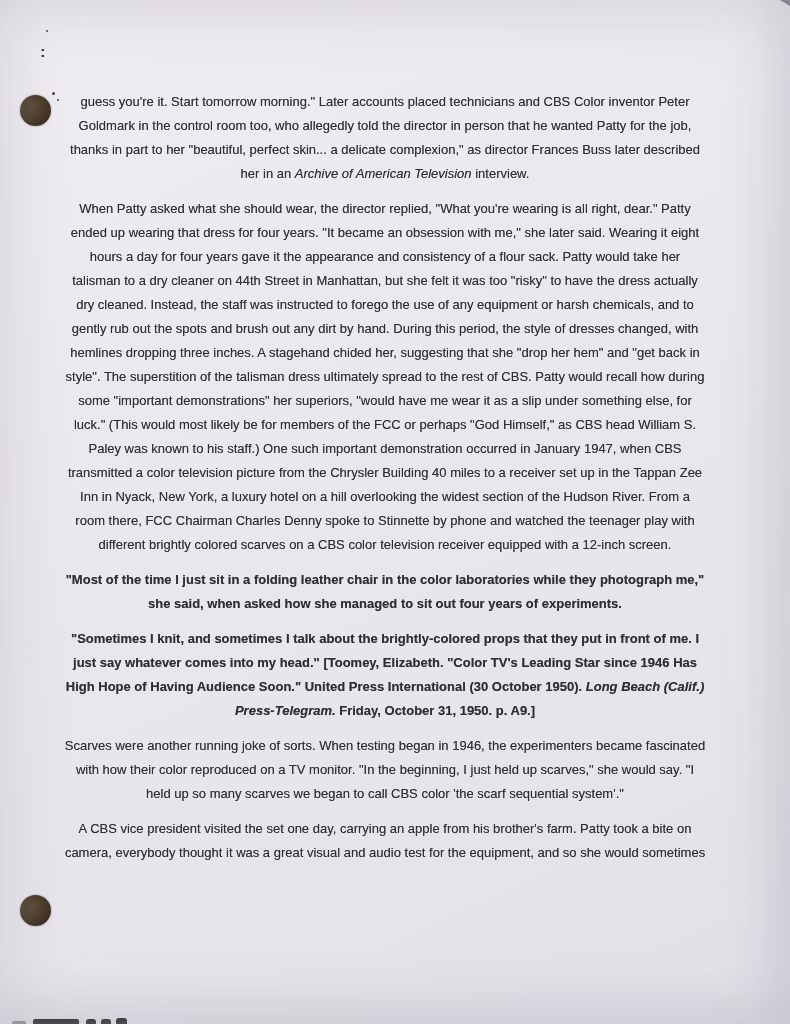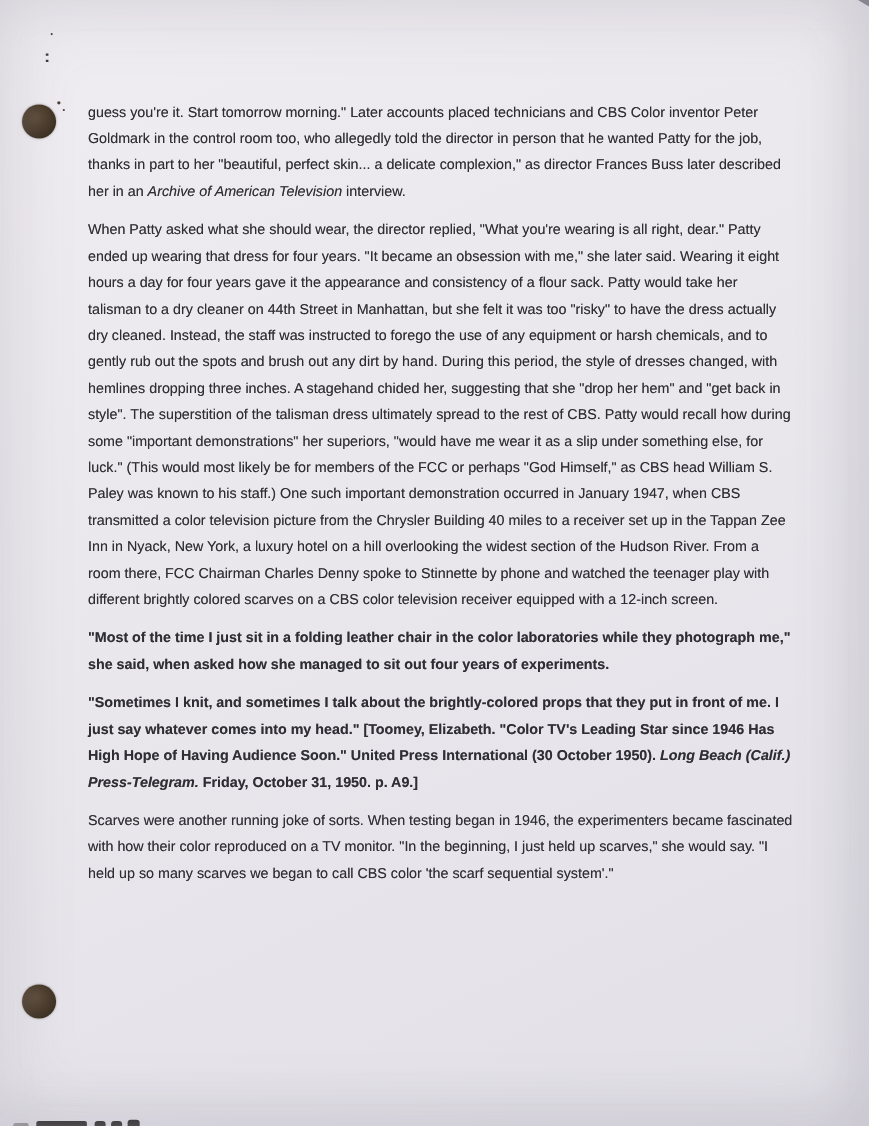--- a/index.html
+++ b/index.html
@@ -59,28 +59,29 @@
     position: absolute;
     top: 0;
     right: 0;
     width: 10px;
     height: 6px;
     background: #585361;
     clip-path: polygon(0 0, 100% 0, 100% 100%);
   }
   .body-text {
     position: absolute;
-    left: 80px;
+    left: 64px;
     top: 90px;
     width: 642px;
     color: #2e2e34;
     font-size: 13px;
     line-height: 24px;
     filter: blur(0.22px);
     text-shadow: 0 0 0.4px rgba(46, 46, 52, 0.55);
+    text-align: center;
   }
   .body-text p {
     margin: 0 0 11px 0;
   }
   .r-normal { font-style: normal; font-weight: 400; }
   .r-italic { font-style: italic; font-weight: 400; }
   .r-bold { font-weight: 700; }
   .r-bolditalic { font-weight: 700; font-style: italic; }
   
   .cutoff-frag {
@@ -109,20 +110,21 @@
   <div class="speck speck-3"></div>
 
   <div class="corner-notch"></div>
 
   <div class="body-text" id="doc-body">
       <p><span class="r-normal">guess you're it. Start tomorrow morning." Later accounts placed technicians and CBS Color inventor Peter Goldmark in the control room too, who allegedly told the director in person that he wanted Patty for the job, thanks in part to her "beautiful, perfect skin... a delicate complexion," as director Frances Buss later described her in an </span><span class="r-italic">Archive of American Television</span><span class="r-normal"> interview.</span></p>
       <p><span class="r-normal">When Patty asked what she should wear, the director replied, "What you're wearing is all right, dear." Patty ended up wearing that dress for four years. "It became an obsession with me," she later said. Wearing it eight hours a day for four years gave it the appearance and consistency of a flour sack. Patty would take her talisman to a dry cleaner on 44th Street in Manhattan, but she felt it was too "risky" to have the dress actually dry cleaned. Instead, the staff was instructed to forego the use of any equipment or harsh chemicals, and to gently rub out the spots and brush out any dirt by hand. During this period, the style of dresses changed, with hemlines dropping three inches. A stagehand chided her, suggesting that she "drop her hem" and "get back in style". The superstition of the talisman dress ultimately spread to the rest of CBS. Patty would recall how during some "important demonstrations" her superiors, "would have me wear it as a slip under something else, for luck." (This would most likely be for members of the FCC or perhaps "God Himself," as CBS head William S. Paley was known to his staff.) One such important demonstration occurred in January 1947, when CBS transmitted a color television picture from the Chrysler Building 40 miles to a receiver set up in the Tappan Zee Inn in Nyack, New York, a luxury hotel on a hill overlooking the widest section of the Hudson River. From a room there, FCC Chairman Charles Denny spoke to Stinnette by phone and watched the teenager play with different brightly colored scarves on a CBS color television receiver equipped with a 12-inch screen.</span></p>
       <p><span class="r-bold">"Most of the time I just sit in a folding leather chair in the color laboratories while they photograph me," she said, when asked how she managed to sit out four years of experiments.</span></p>
       <p><span class="r-bold">"Sometimes I knit, and sometimes I talk about the brightly-colored props that they put in front of me. I just say whatever comes into my head." [Toomey, Elizabeth. "Color TV's Leading Star since 1946 Has High Hope of Having Audience Soon." United Press International (30 October 1950). </span><span class="r-bolditalic">Long Beach (Calif.) Press-Telegram.</span><span class="r-bold"> Friday, October 31, 1950. p. A9.]</span></p>
       <p><span class="r-normal">Scarves were another running joke of sorts. When testing began in 1946, the experimenters became fascinated with how their color reproduced on a TV monitor. "In the beginning, I just held up scarves," she would say. "I held up so many scarves we began to call CBS color 'the scarf sequential system'."</span></p>
+      <p><span class="r-normal">A CBS vice president visited the set one day, carrying an apple from his brother's farm. Patty took a bite on camera, everybody thought it was a great visual and audio test for the equipment, and so she would sometimes</span></p>
     </div>
 
   <div class="cutoff-frag frag-ghost"></div>
   <div class="cutoff-frag frag-bar"></div>
   <div class="cutoff-frag frag-dot1"></div>
   <div class="cutoff-frag frag-dot2"></div>
   <div class="cutoff-frag frag-dot3"></div>
 
 </div>
 

